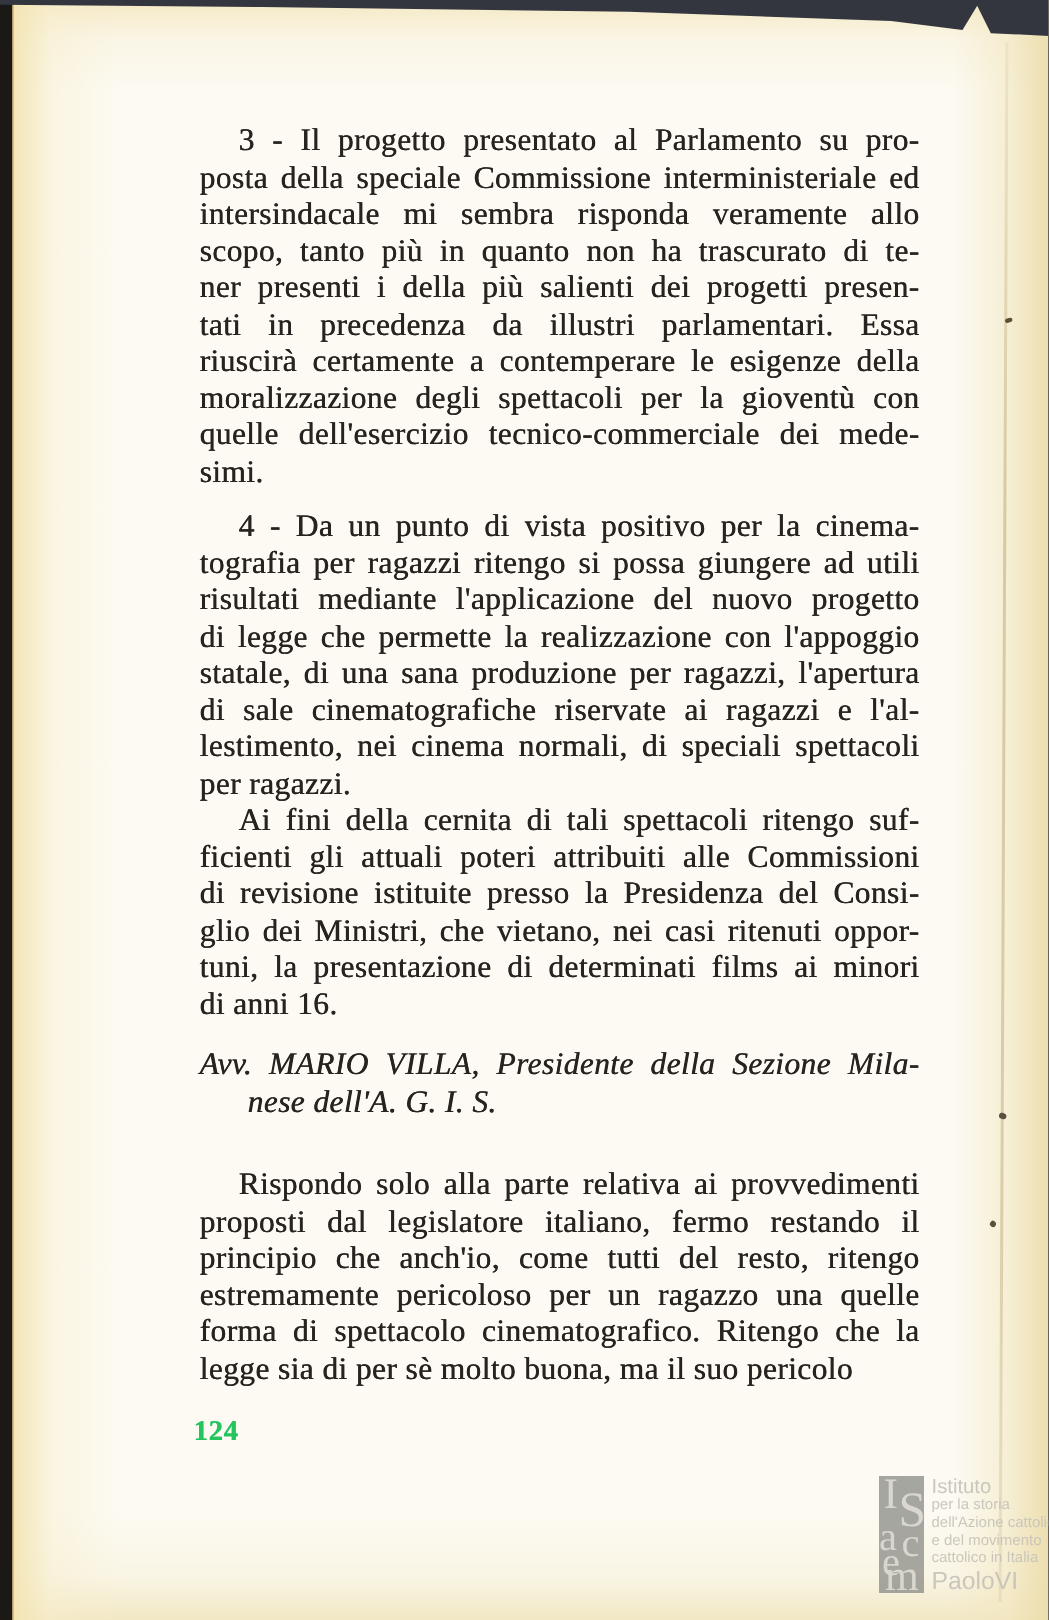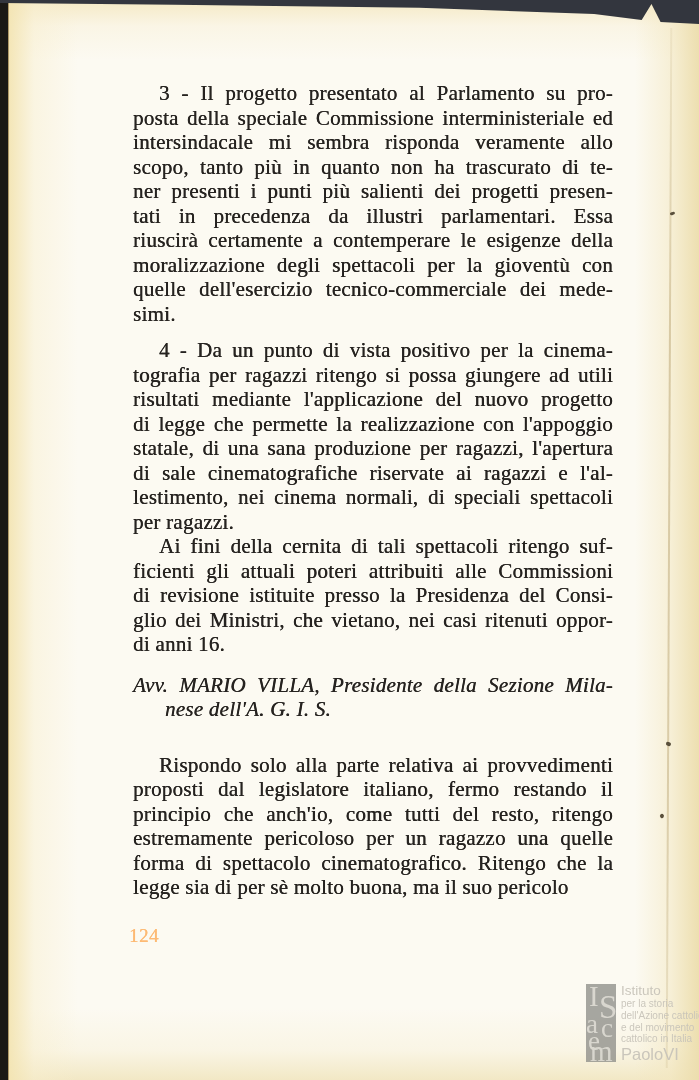--- a/index.html
+++ b/index.html
@@ -36,22 +36,22 @@
         font-size:21px;line-height:24.5px;letter-spacing:.25px;
         text-shadow:.3px 0 0 currentColor;}
   .line{text-align:justify;text-align-last:justify;white-space:normal;}
   .line:last-child{text-align-last:left;}
   .para .line:first-child{text-indent:26px;}
   .para-4{margin-top:12px;}
   .para-cernita{margin-top:0;}
   .heading{margin-top:16px;font-style:italic;}
   .heading .line + .line{padding-left:32px;}
   .para-risposta{margin-top:31px;}
-  .page-number{position:absolute;left:129px;top:925px;font-weight:normal;font-size:19px;
-        color:#fdba74;letter-spacing:.5px;text-shadow:.3px 0 0 currentColor;}
+  .page-number{position:absolute;left:129px;top:944px;font-weight:bold;font-size:19px;
+        color:#22c55e;letter-spacing:.5px;text-shadow:.3px 0 0 currentColor;}
   
   .watermark{position:absolute;left:586px;top:984px;display:flex;gap:5px;opacity:.92;}
   .monogram{position:relative;width:30px;height:78px;background:var(--wm-grey);flex:none;}
   .monogram span{position:absolute;color:rgba(217,215,208,.95);line-height:1;
         font-family:"Liberation Serif",serif;}
   .mg-I{left:3px;top:-2px;font-size:29px;}
   .mg-S{left:13px;top:7px;font-size:33px;}
   .mg-a{left:0px;top:27px;font-size:27px;}
   .mg-c{left:15px;top:31px;font-size:27px;}
   .mg-e{left:2px;top:44px;font-size:27px;}
@@ -73,21 +73,21 @@
   <div class="speck s1"></div>
   <div class="speck s2"></div>
   <div class="speck s3"></div>
 
   <div class="text-block">
     <div class="para para-3">
         <div class="line">3 - Il progetto presentato al Parlamento su pro-</div>
         <div class="line">posta della speciale Commissione interministeriale ed</div>
         <div class="line">intersindacale mi sembra risponda veramente allo</div>
         <div class="line">scopo, tanto più in quanto non ha trascurato di te-</div>
-        <div class="line">ner presenti i punti più salienti dei progetti presen-</div>
+        <div class="line">ner presenti i della più salienti dei progetti presen-</div>
         <div class="line">tati in precedenza da illustri parlamentari. Essa</div>
         <div class="line">riuscirà certamente a contemperare le esigenze della</div>
         <div class="line">moralizzazione degli spettacoli per la gioventù con</div>
         <div class="line">quelle dell'esercizio tecnico-commerciale dei mede-</div>
         <div class="line">simi.</div>
       </div>
     <div class="para para-4">
         <div class="line">4 - Da un punto di vista positivo per la cinema-</div>
         <div class="line">tografia per ragazzi ritengo si possa giungere ad utili</div>
         <div class="line">risultati mediante l'applicazione del nuovo progetto</div>
@@ -95,20 +95,21 @@
         <div class="line">statale, di una sana produzione per ragazzi, l'apertura</div>
         <div class="line">di sale cinematografiche riservate ai ragazzi e l'al-</div>
         <div class="line">lestimento, nei cinema normali, di speciali spettacoli</div>
         <div class="line">per ragazzi.</div>
       </div>
     <div class="para para-cernita">
         <div class="line">Ai fini della cernita di tali spettacoli ritengo suf-</div>
         <div class="line">ficienti gli attuali poteri attribuiti alle Commissioni</div>
         <div class="line">di revisione istituite presso la Presidenza del Consi-</div>
         <div class="line">glio dei Ministri, che vietano, nei casi ritenuti oppor-</div>
+        <div class="line">tuni, la presentazione di determinati films ai minori</div>
         <div class="line">di anni 16.</div>
       </div>
     <div class="heading">
         <div class="line">Avv. MARIO VILLA, Presidente della Sezione Mila-</div>
         <div class="line">nese dell'A. G. I. S.</div>
       </div>
     <div class="para para-risposta">
         <div class="line">Rispondo solo alla parte relativa ai provvedimenti</div>
         <div class="line">proposti dal legislatore italiano, fermo restando il</div>
         <div class="line">principio che anch'io, come tutti del resto, ritengo</div>

